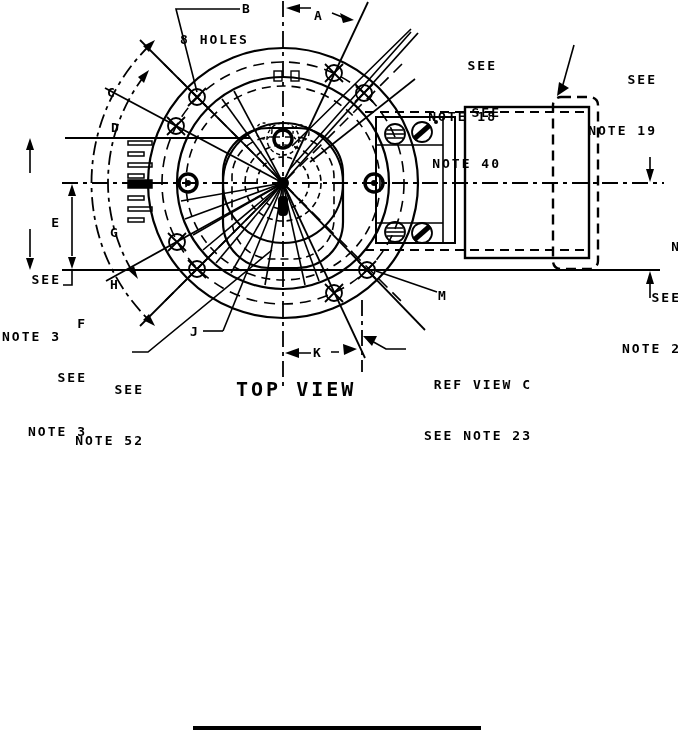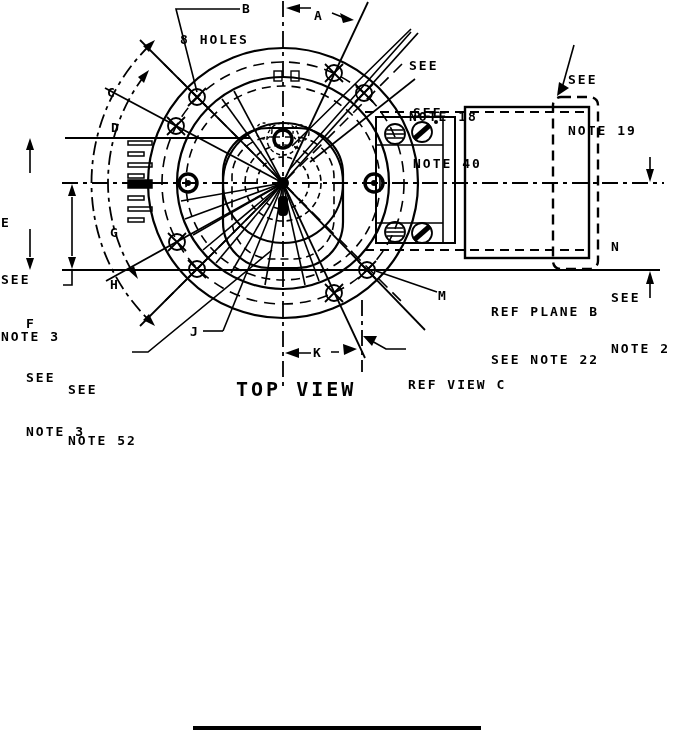--- a/index.html
+++ b/index.html
@@ -1,21 +1,21 @@
 <!DOCTYPE html>
 <html><head>
 <meta charset="utf-8">
 <style>
   html,body{margin:0;padding:0;background:#fff;}
   .canvas{position:relative;width:678px;height:735px;background:#fff;overflow:hidden;
           font-family:"DejaVu Sans Mono",monospace;}
   svg{position:absolute;left:0;top:0;}
   .lbl{position:absolute;font:bold 13px "DejaVu Sans Mono",monospace;color:#000;
        letter-spacing:2px;line-height:17px;white-space:pre;}
-  .ctr{text-align:left;}
+  .ctr{text-align:right;}
   .title{font-size:20px;letter-spacing:3px;}
   .lh18{line-height:18px;}
   .lh19{line-height:19px;}
   .lh16{line-height:16px;}
 </style>
 </head>
 <body>
 
 <div class="canvas">
 
@@ -231,24 +231,21 @@
 
 <div class="lbl" style="left:313px;top:344px">K</div>
 <div class="lbl" style="left:438px;top:287px">M</div>
 
 <div class="lbl ctr" style="left:611px;top:204px;width:70px">
   <div>N</div>
   <div>SEE</div>
   <div>NOTE 2</div>
 </div>
 
-<div class="lbl ctr lh16" style="left:491px;top:272px;width:121px">
-  <div>REF PLANE B</div>
-  <div>SEE NOTE 22</div>
-</div>
 
 <div class="lbl ctr" style="left:408px;top:342px;width:124px">
   <div>REF VIEW C</div>
+  <div>SEE NOTE 23</div>
 </div>
 
 <div class="lbl title" style="left:236px;top:381px;width:92px">TOP VIEW</div>
 
 </div>
 
 </body></html>

